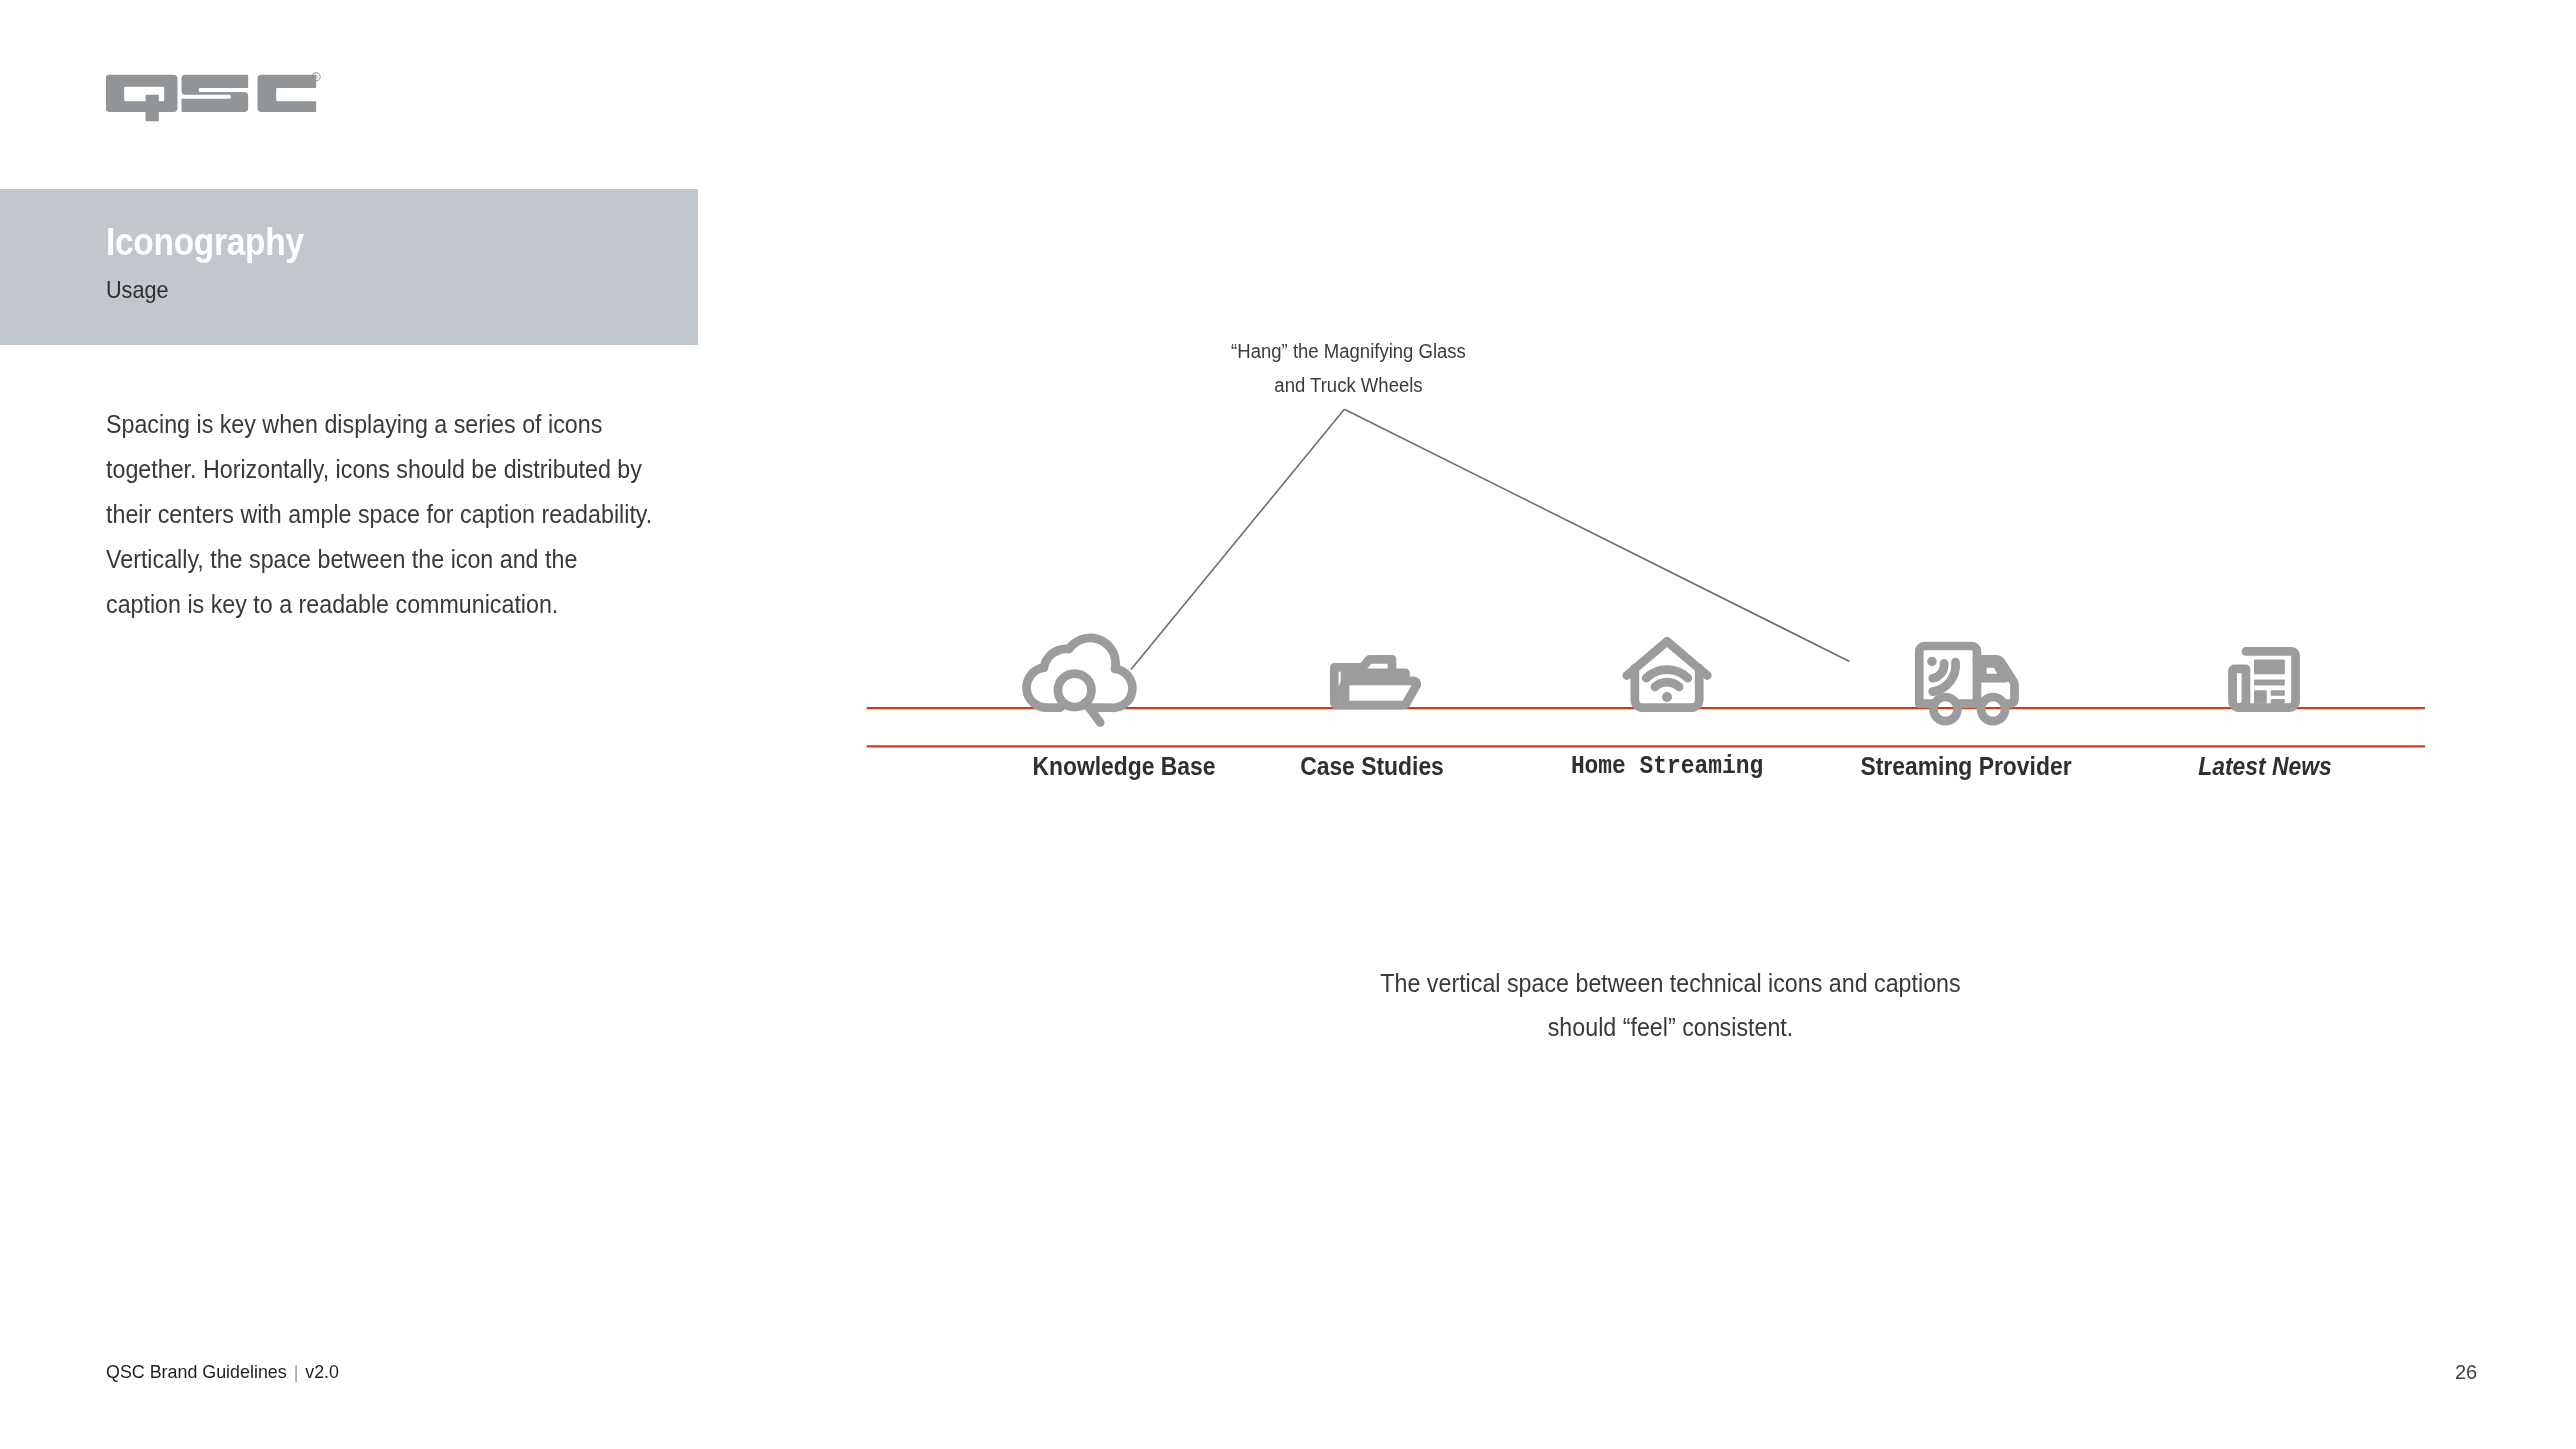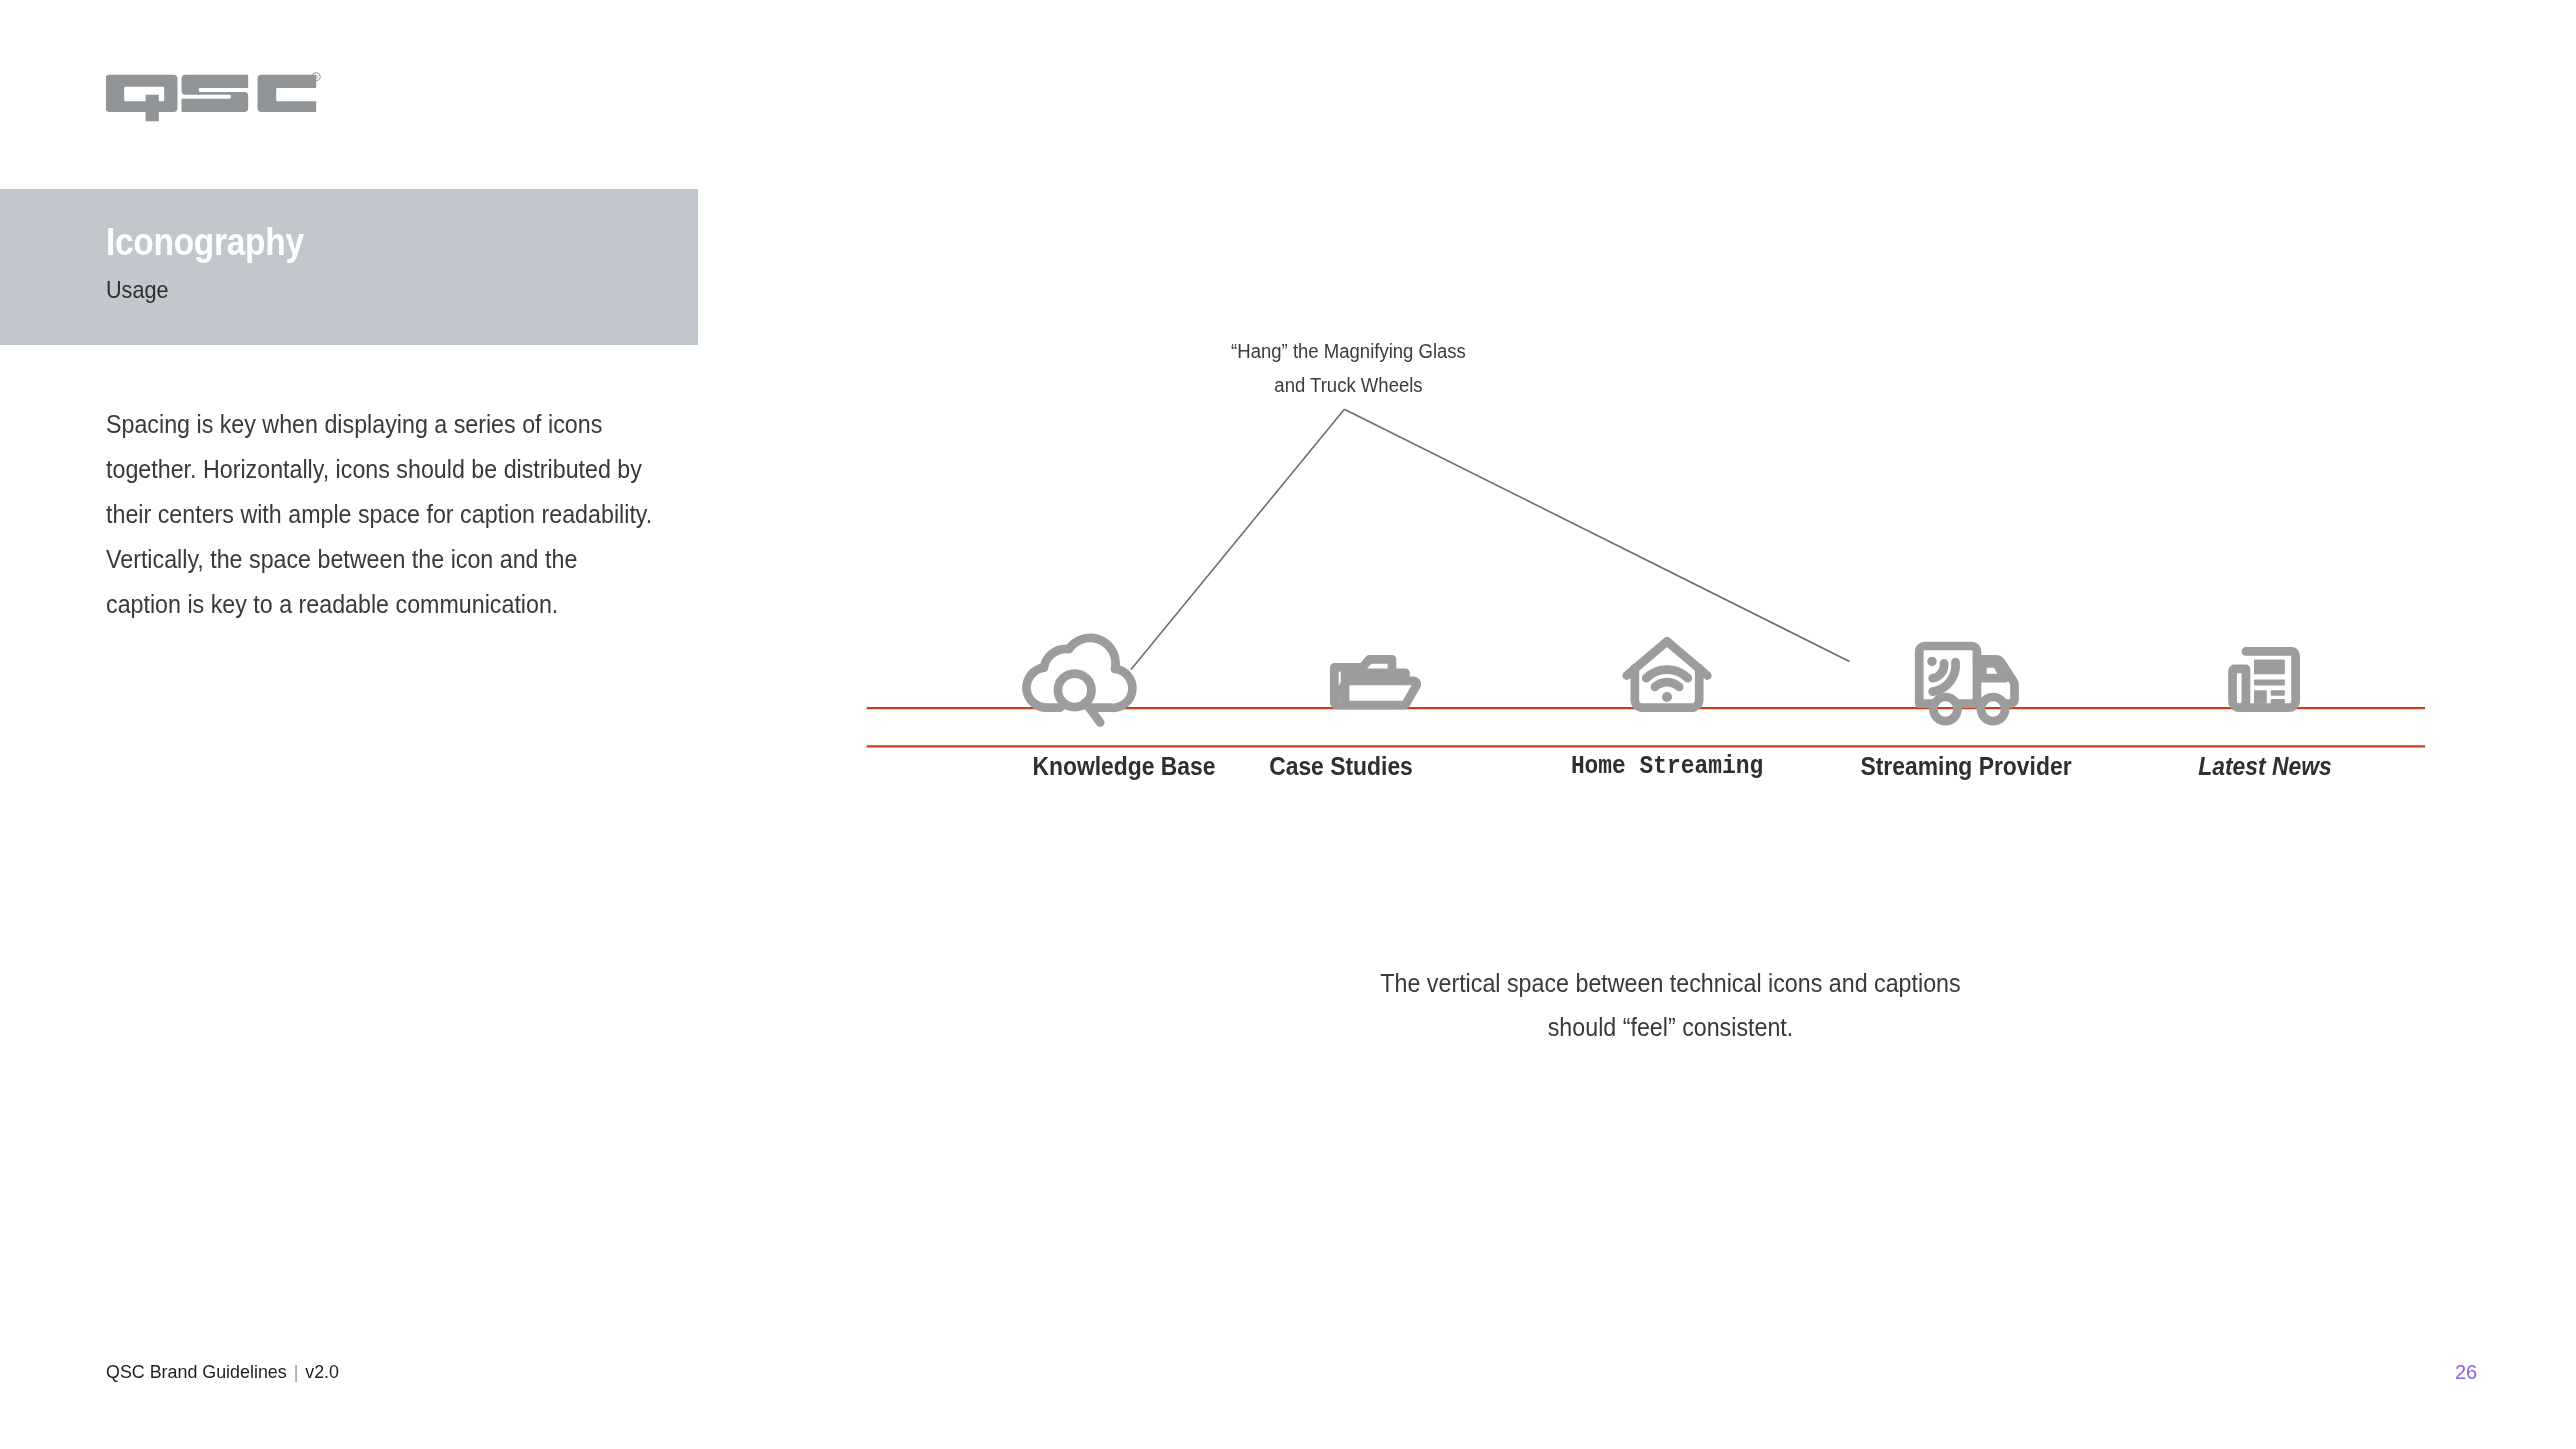--- a/index.html
+++ b/index.html
@@ -155,21 +155,21 @@
   #footer-left .sep {
     color: #9a9a9a;
     padding: 0 7.4px;
     font-weight: 300;
   }
   #footer-page {
     position: absolute;
     left: 2455px;
     top: 1361px;
     font-size: 20px;
-    color: #8b5cf6;
+    color: #404040;
     font-weight: 400;
     white-space: nowrap;
   }
 </style>
 </head>
 <body>
 
 <div id="page">
 
   <div id="logo">
@@ -279,21 +279,21 @@
           <rect x="9" y="-13" width="21" height="8" rx="1.5"></rect>
         </g>
       </g>
 
     </svg>
   </div>
 
   <div class="icon-cell" style="left:1037px;">
     <div class="caption">Knowledge Base</div>
   </div>
-  <div class="icon-cell" style="left:1254px;">
+  <div class="icon-cell" style="left:1285px;">
     <div class="caption">Case Studies</div>
   </div>
   <div class="icon-cell" style="left:1580px;font-family:Liberation Mono, monospace;">
     <div class="caption">Home Streaming</div>
   </div>
   <div class="icon-cell" style="left:1879px;">
     <div class="caption">Streaming Provider</div>
   </div>
   <div class="icon-cell" style="left:2178px;font-style:italic;">
     <div class="caption">Latest News</div>

